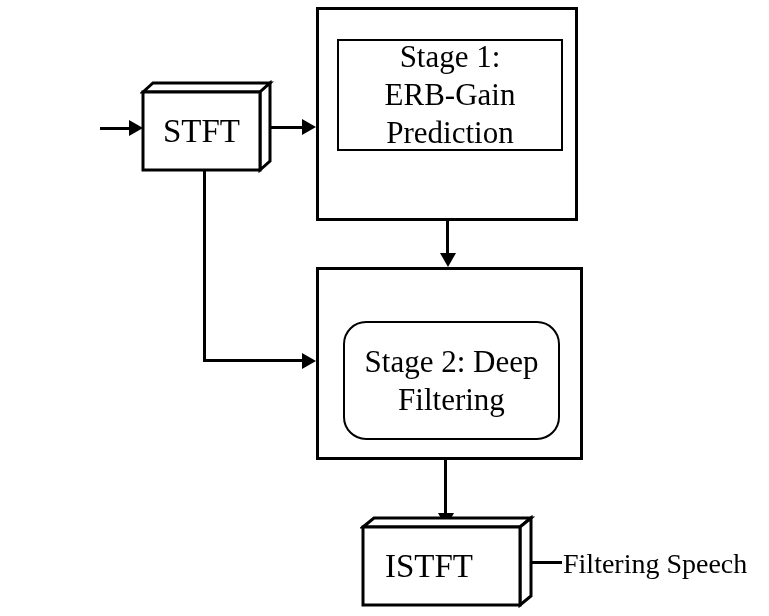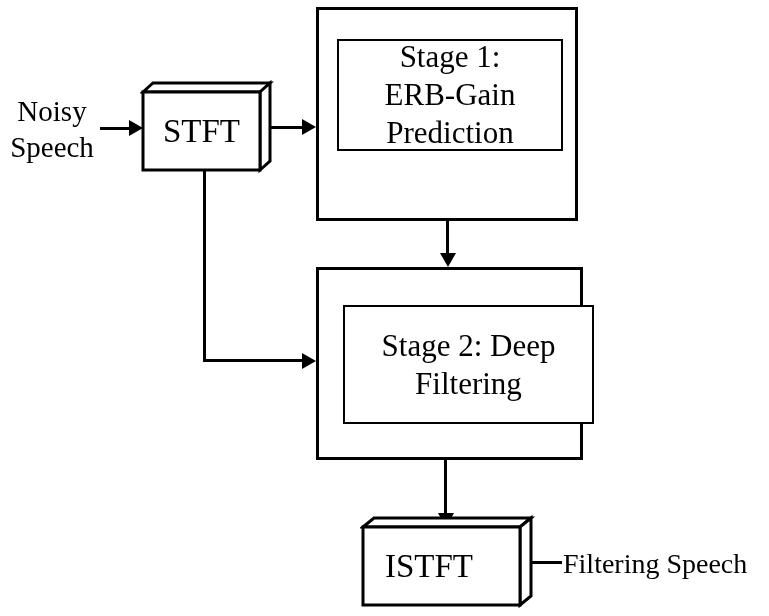--- a/index.html
+++ b/index.html
@@ -57,22 +57,20 @@
     border-right: 8px solid transparent;
     border-top: 14px solid #000;
   }
   svg { display: block; }
 </style>
 </head>
 <body>
 
 <div id="canvas">
 
-  <div class="abs label side-label" style="left:0px; top:93px; width:104px;">Noisy
-Speech</div>
 
   <div class="abs hline" style="left:100px; top:127px; width:31px; height:3px;"></div>
   <div class="abs arrow-right" style="left:129px; top:120px;"></div>
 
   <svg class="abs" style="left:140px; top:78px;" width="134" height="96" viewBox="0 0 134 96">
     <polygon points="3,14 13,5 130,5 120,14" fill="#fff" stroke="#000" stroke-width="3" stroke-linejoin="miter"></polygon>
     <polygon points="120,14 130,5 130,83 120,92" fill="#fff" stroke="#000" stroke-width="3" stroke-linejoin="miter"></polygon>
     <rect x="3" y="14" width="117" height="78" fill="#fff" stroke="#000" stroke-width="3"></rect>
   </svg>
   <div class="abs label box-label face-label" style="left:143px; top:92px; width:117px; height:78px;">STFT</div>
@@ -88,21 +86,21 @@
   </div>
 
   <div class="abs vline" style="left:446px; top:221px; width:3px; height:34px;"></div>
   <div class="abs arrow-down" style="left:440px; top:253px;"></div>
 
   <div class="abs vline" style="left:203px; top:170px; width:3px; height:192px;"></div>
   <div class="abs hline" style="left:203px; top:359px; width:100px; height:3px;"></div>
   <div class="abs arrow-right" style="left:302px; top:353px;"></div>
 
   <div class="abs stage-outer" style="left:316px; top:267px; width:267px; height:193px;"></div>
-  <div class="abs stage-inner" style="left:343px; top:305px; width:251px; height:119px;">
+  <div class="abs stage-inner" style="left:343px; top:321px; width:217px; height:119px;border-radius:23px;">
     <div class="label stage-label">Stage 2: Deep
 Filtering</div>
   </div>
 
   <div class="abs vline" style="left:444px; top:460px; width:3px; height:55px;"></div>
   <div class="abs arrow-down" style="left:438px; top:513px;"></div>
 
   <svg class="abs" style="left:360px; top:513px;" width="176" height="96" viewBox="0 0 176 96">
     <polygon points="3,14 14,5 171,5 160,14" fill="#fff" stroke="#000" stroke-width="3" stroke-linejoin="miter"></polygon>
     <polygon points="160,14 171,5 171,83 160,92" fill="#fff" stroke="#000" stroke-width="3" stroke-linejoin="miter"></polygon>

